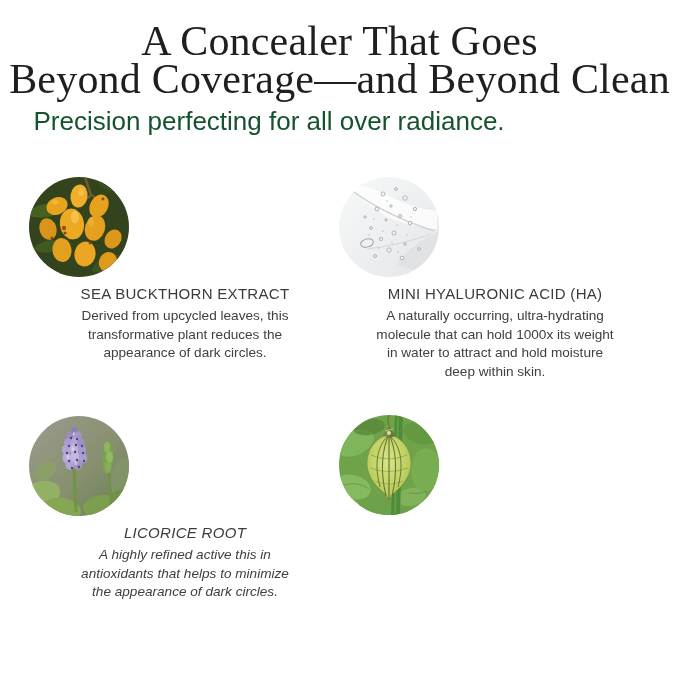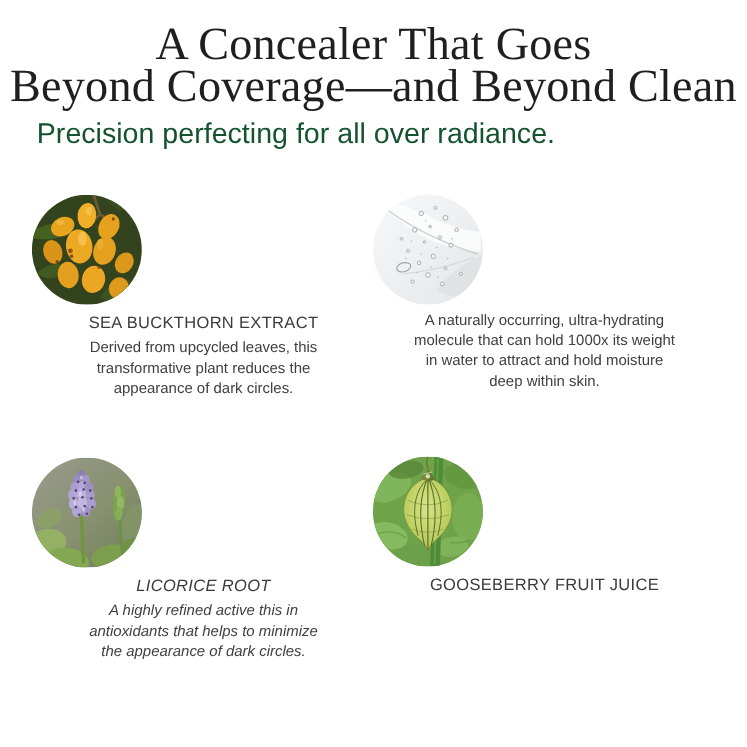--- a/index.html
+++ b/index.html
@@ -162,20 +162,21 @@
           <circle cx="44" cy="54" r="0.7"></circle>
             <circle cx="68" cy="58" r="0.7"></circle>
             <circle cx="53" cy="66" r="0.7"></circle>
           <circle cx="40" cy="71" r="0.7"></circle>
             <circle cx="59" cy="75" r="0.7"></circle>
             <circle cx="30" cy="58" r="0.7"></circle>
           <circle cx="72" cy="40" r="0.7"></circle>
         </g>
       </svg>
     </div>
+    <h2 class="ing-name">MINI HYALURONIC ACID (HA)</h2>
     <p class="ing-desc">A naturally occurring, ultra-hydrating
 molecule that can hold 1000x its weight
 in water to attract and hold moisture
 deep within skin.</p>
   </div>
 
   <div class="card card-3">
     <div class="photo">
       <svg viewBox="0 0 100 100">
         <defs>
@@ -271,16 +272,15 @@
           <path d="M32 40 Q50 48 68 40" stroke-width="0.6" opacity="0.65"></path>
           <path d="M31 53 Q50 60 69 53" stroke-width="0.6" opacity="0.6"></path>
           <path d="M36 66 Q50 72 64 66" stroke-width="0.6" opacity="0.55"></path>
         </g>
         <path d="M43 21 L50 11 L51 22 Z" fill="#79893b"></path>
         <path d="M50 11 L57 21 L50 23 Z" fill="#697a30"></path>
         <circle cx="50" cy="18" r="2" fill="#e9ebd2" opacity="0.85"></circle>
         <path d="M46 16 L54 14" stroke="#eef0da" stroke-width="0.8" opacity="0.7"></path>
       </svg>
     </div>
-    <h2 class="ing-name">GOOSEBERRY FRUIT JUICE</h2>
   </div>
 
 </div>
 
 </body></html>

